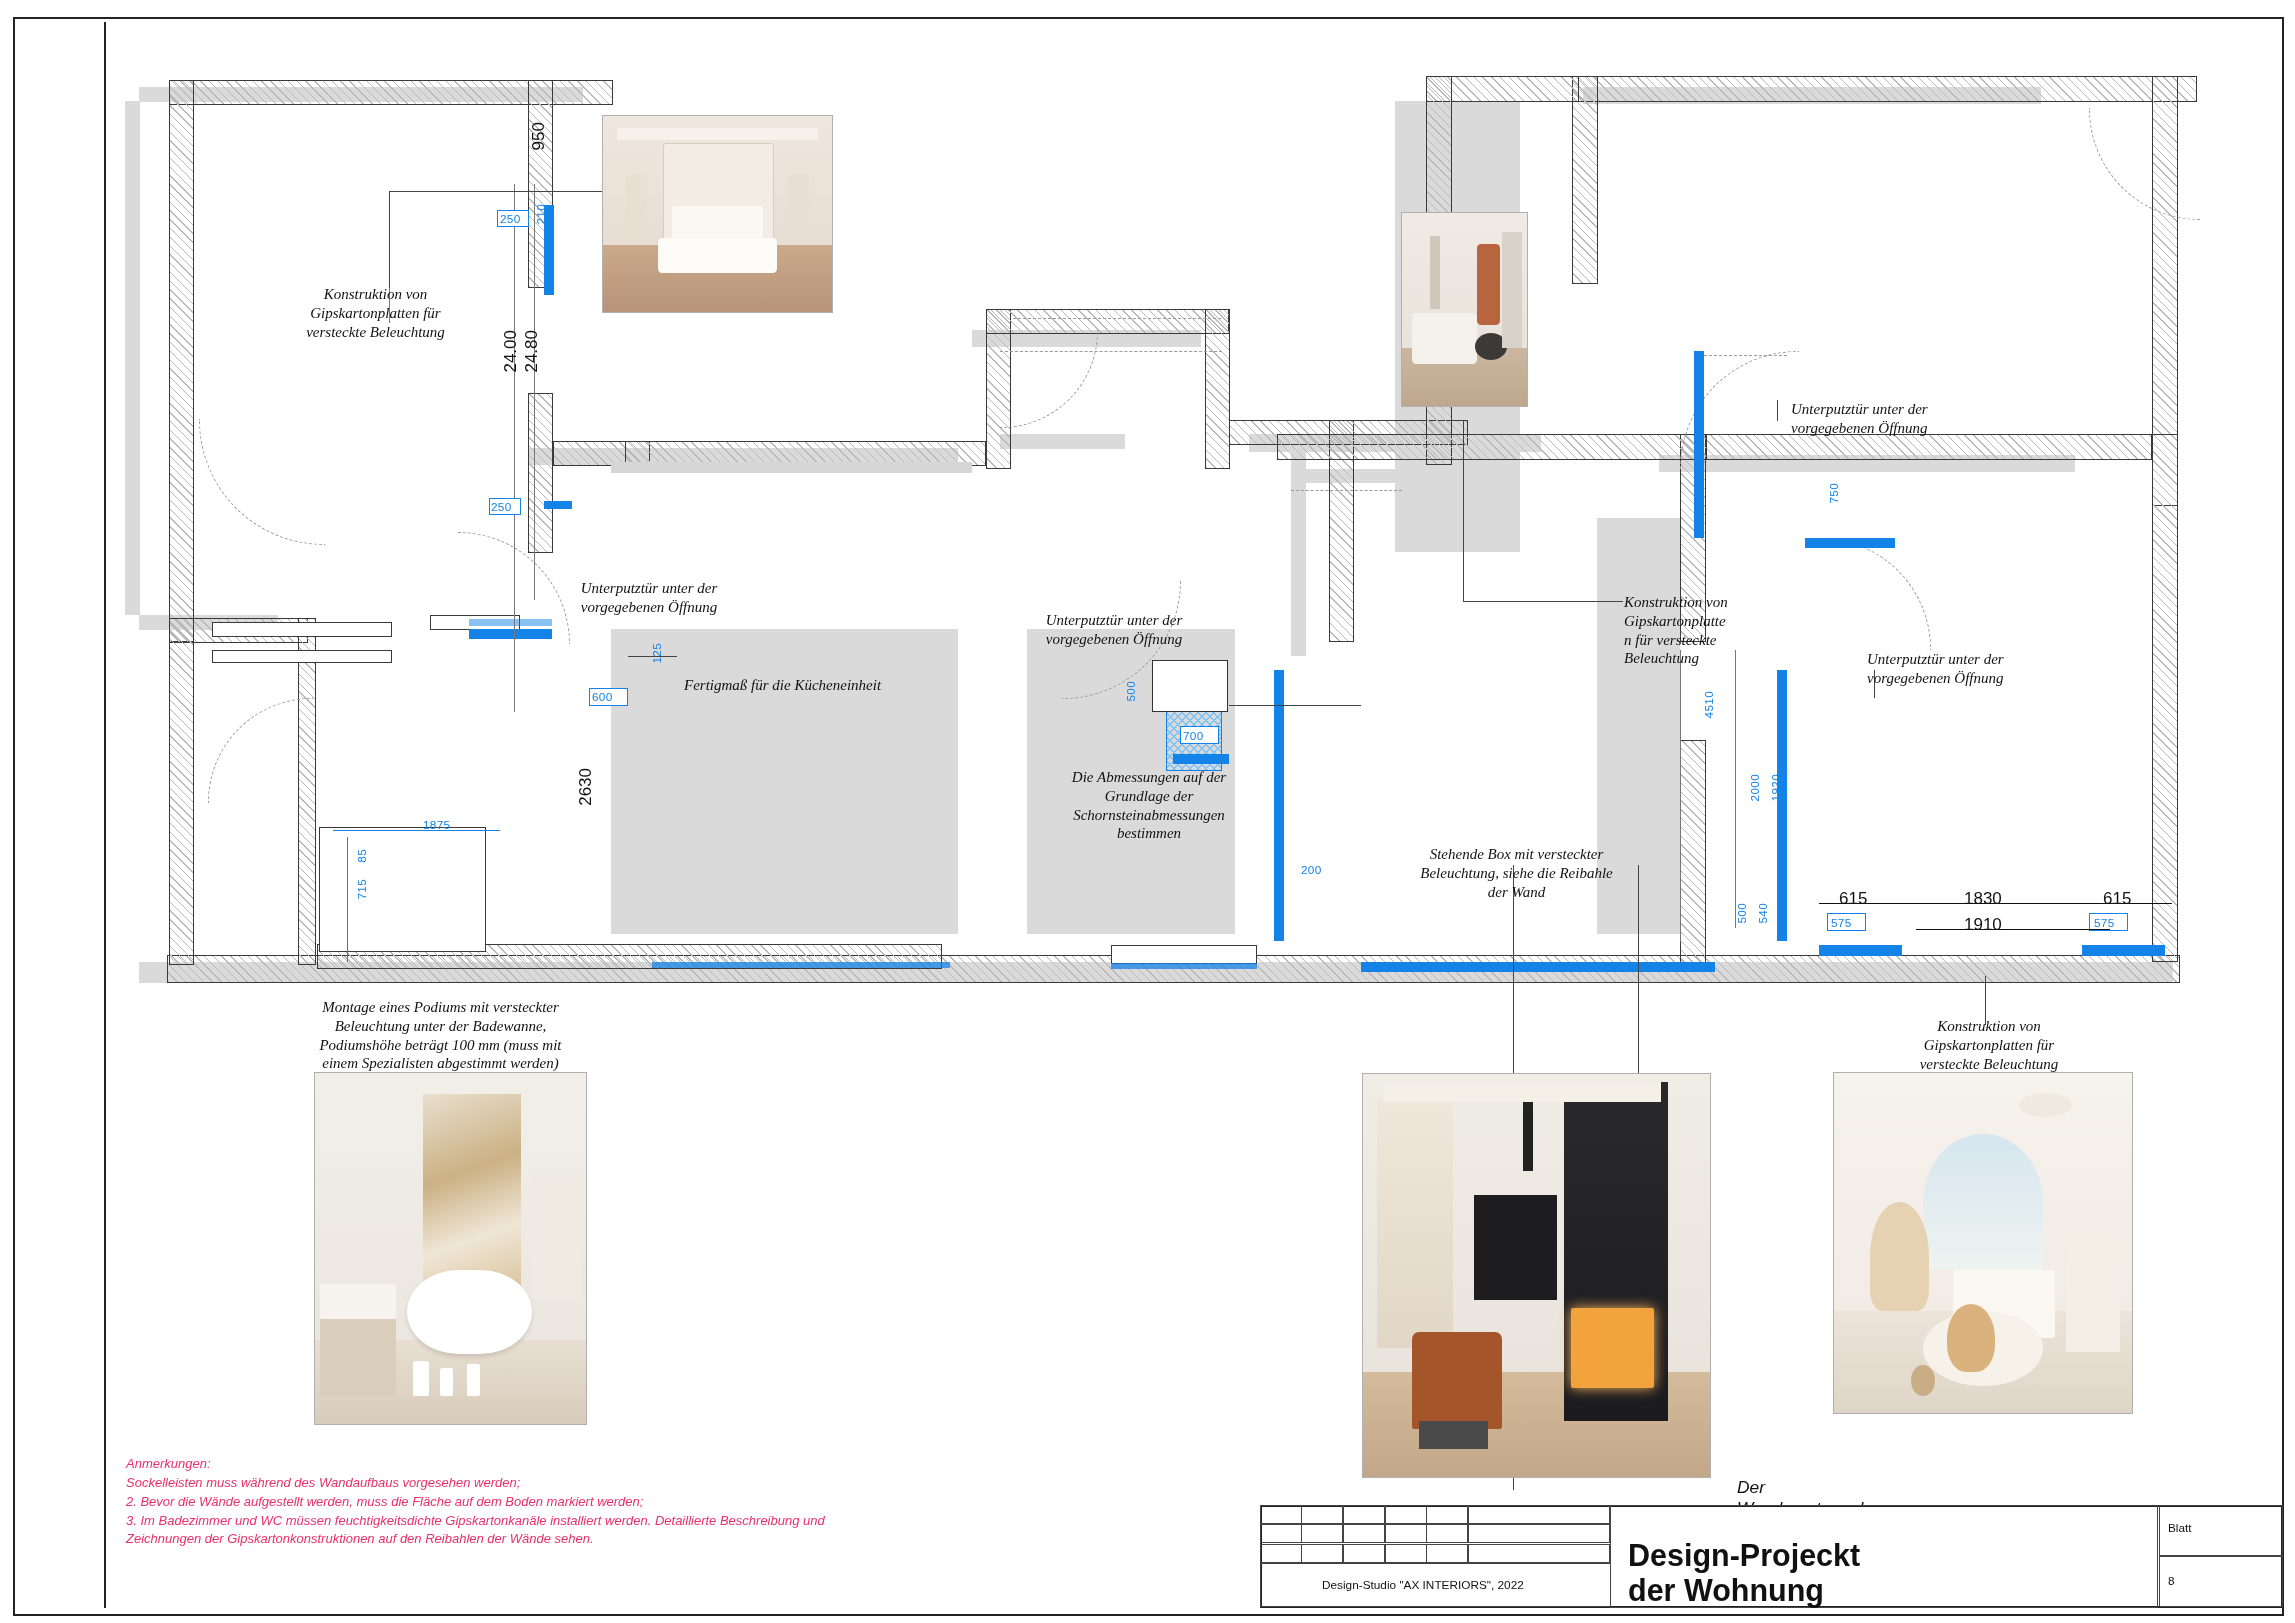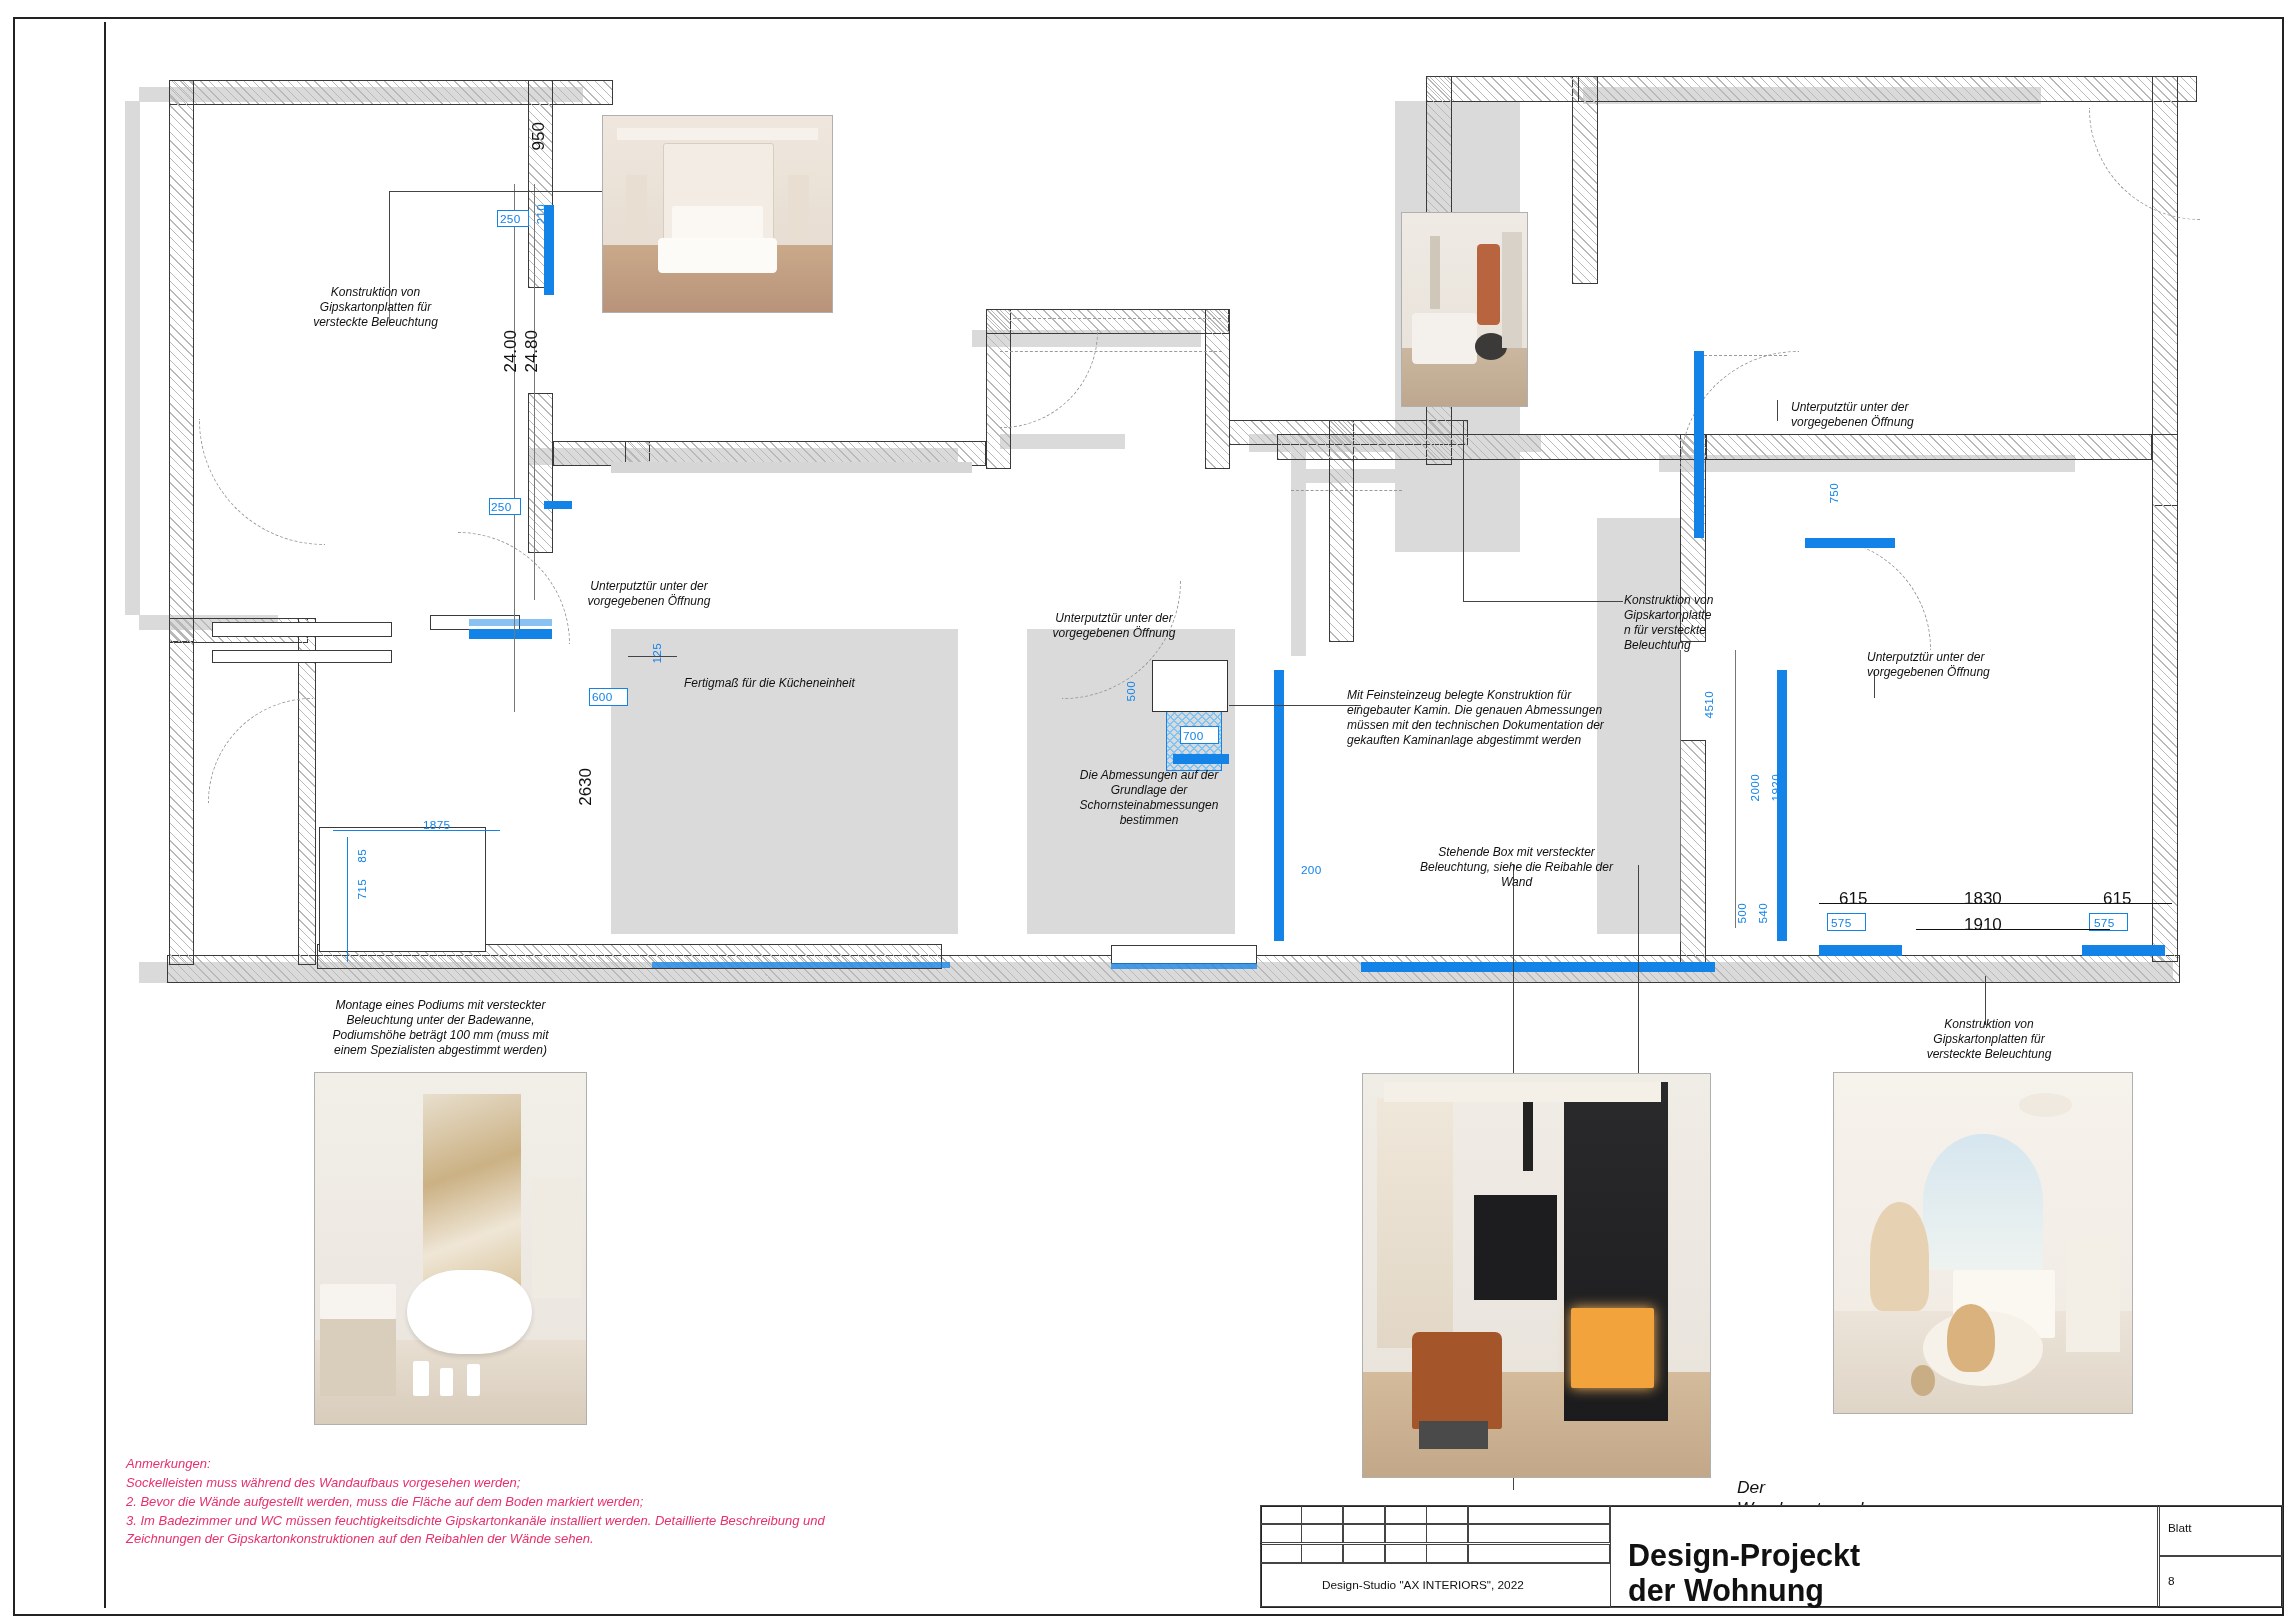--- a/index.html
+++ b/index.html
@@ -17,21 +17,21 @@
   .dash{position:absolute;border-top:1px dashed #9a9a9a;}
   .blue{position:absolute;background:#1383e8;}
   .bluebox{position:absolute;border:1.4px solid #1383e8;box-sizing:border-box;background:rgba(19,131,232,.10);}
 
   
   .dim{position:absolute;font-size:11.8px;color:#1383e8;font-family:"Liberation Sans",sans-serif;letter-spacing:0.3px;}
   .dimk{position:absolute;font-size:17px;color:#111;font-family:"Liberation Sans",sans-serif;}
   .dimv{writing-mode:vertical-rl;transform:rotate(180deg);}
   .dimbox{position:absolute;border:1px solid #1383e8;box-sizing:border-box;background:#fff;}
 
-  .note{position:absolute;font-size:12px;line-height:1.25;color:#111;font-style:italic;text-align:center;font-family:Liberation Sans, sans-serif;}
+  .note{position:absolute;font-size:15px;line-height:1.25;color:#111;font-style:italic;text-align:center;font-family:Liberation Serif, serif;}
   .note.l{text-align:left;}
   .lead{position:absolute;background:#444;}
 
   .photo{position:absolute;border:0.7px solid #b0b0b0;overflow:hidden;background:#cfc7bd;}
   .photo .sky{position:absolute;left:0;top:0;right:0;bottom:0;}
 
   .anmerk{position:absolute;color:#e8306b;font-size:13px;line-height:1.45;font-style:italic;font-family:"Liberation Sans",sans-serif;}
 
   .titleblock{position:absolute;border:2.1px solid #222;box-sizing:border-box;background:#fff;}
   .tb-title{position:absolute;font-size:30.5px;font-weight:bold;color:#111;font-family:"Liberation Sans",sans-serif;}
@@ -213,24 +213,20 @@
   <div class="note l" style="left:684px;top:672px;width:229px;white-space:pre-line">Fertigmaß für die Kücheneinheit</div>
 
   <div class="note" style="left:1034px;top:607px;width:160px;white-space:pre-line">Unterputztür unter der
 vorgegebenen Öffnung</div>
 
   <div class="note" style="left:1062px;top:764px;width:174px;white-space:pre-line">Die Abmessungen auf der
 Grundlage der
 Schornsteinabmessungen
 bestimmen</div>
 
-  <div class="note l" style="left:1347px;top:684px;width:305px;white-space:pre-line">Mit Feinsteinzeug belegte Konstruktion für
-eingebauter Kamin. Die genauen Abmessungen
-müssen mit den technischen Dokumentation der
-gekauften Kaminanlage abgestimmt werden</div>
 
   <div class="note" style="left:1409px;top:841px;width:215px;white-space:pre-line">Stehende Box mit versteckter
 Beleuchtung, siehe die Reibahle der Wand</div>
 
   <div class="note l" style="left:1624px;top:589px;width:139px;white-space:pre-line">Konstruktion von
 Gipskartonplatte
 n für versteckte
 Beleuchtung</div>
 
   <div class="note l" style="left:1791px;top:396px;width:174px;white-space:pre-line">Unterputztür unter der

